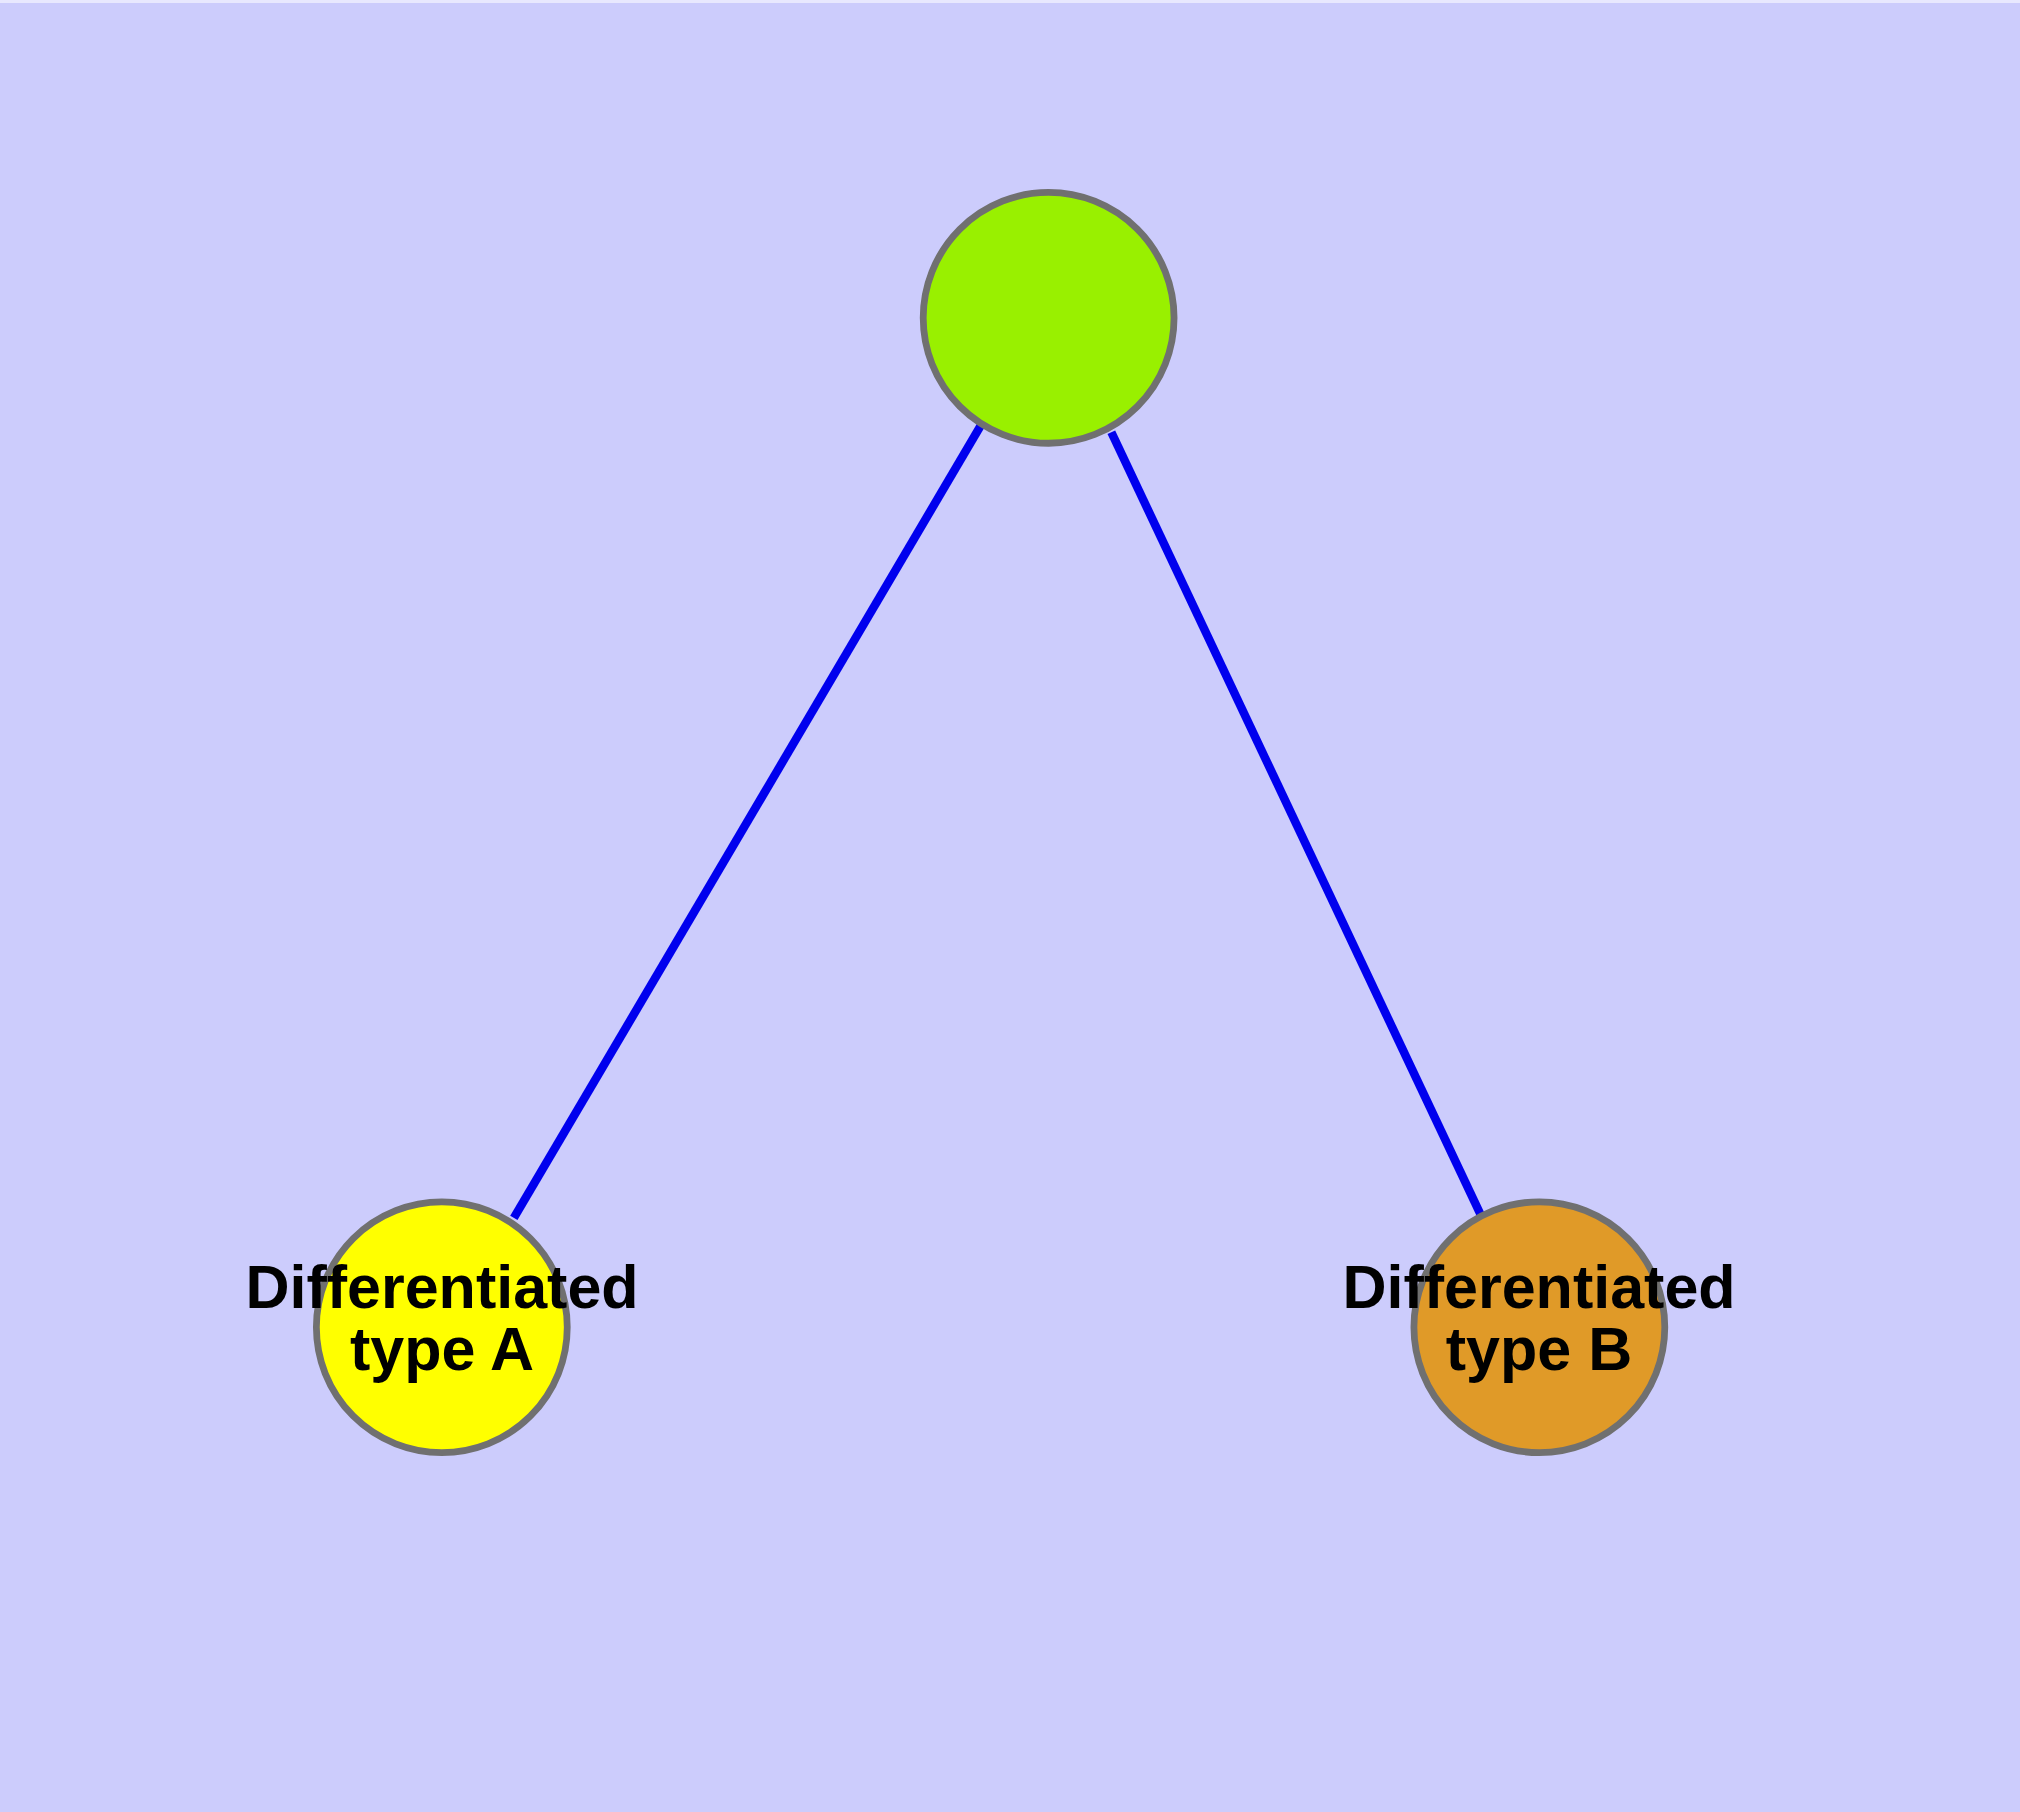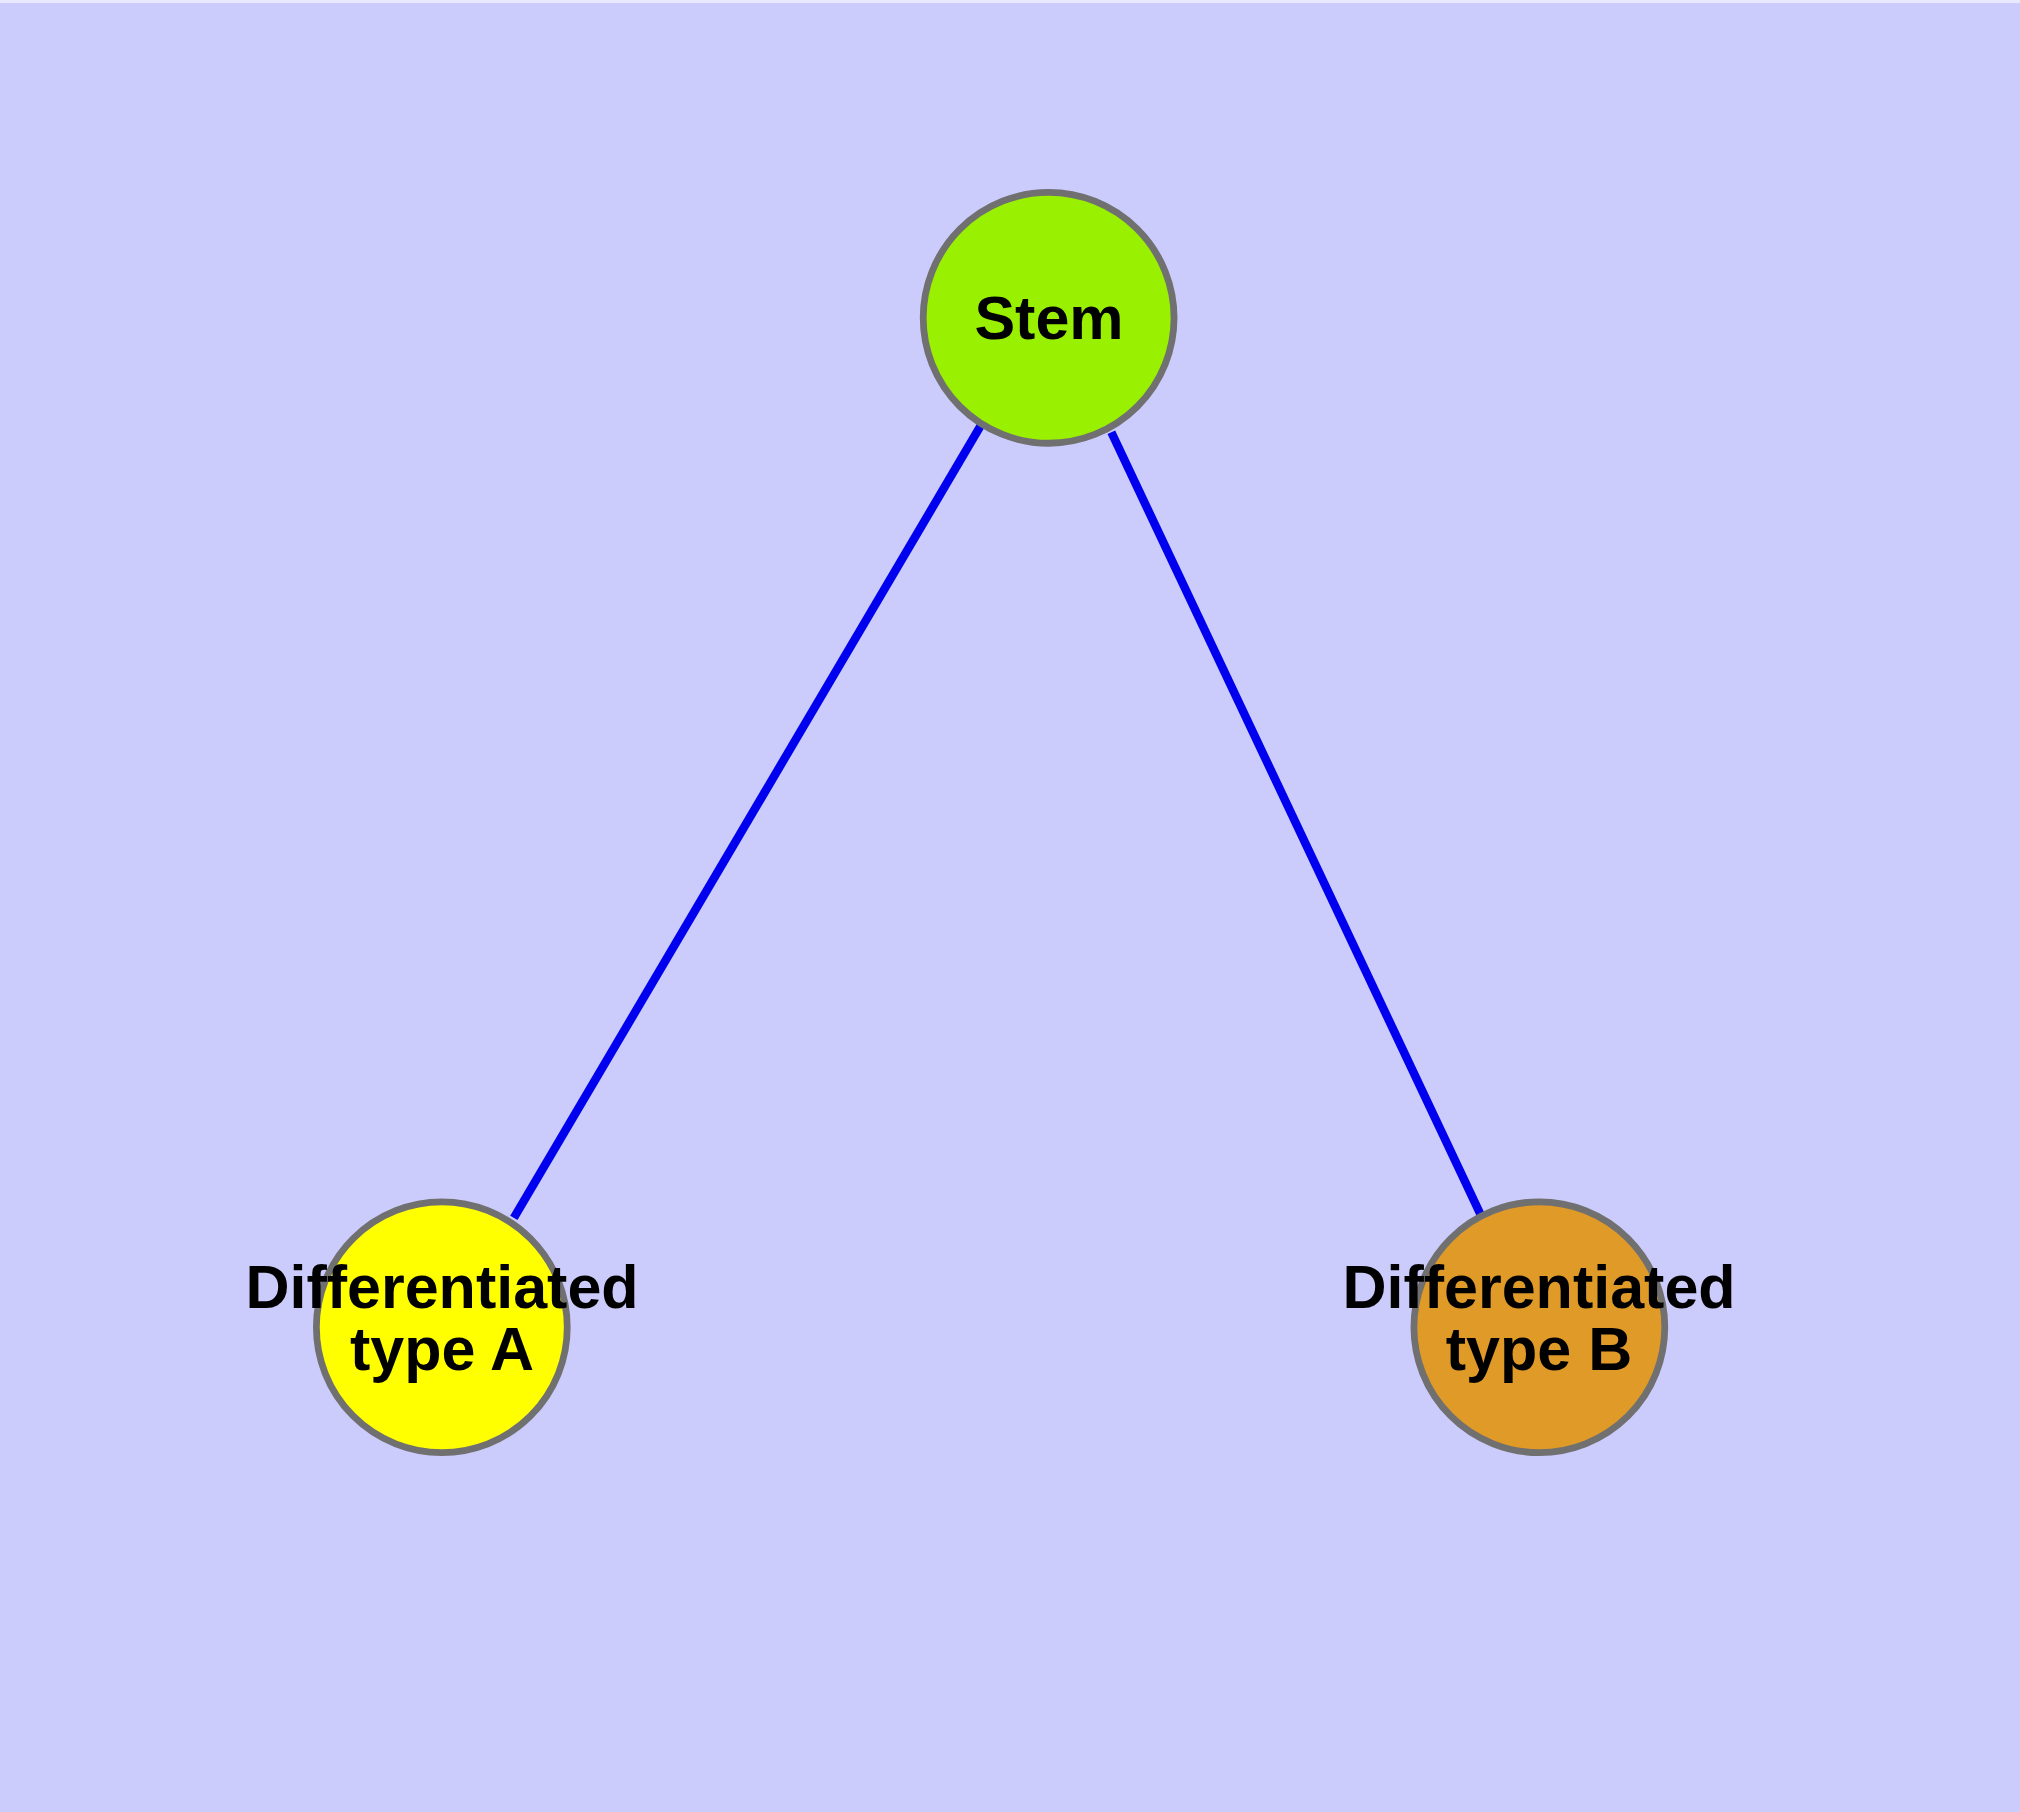--- a/index.html
+++ b/index.html
@@ -56,20 +56,19 @@
       <line x1="1311" y1="510" x2="1749" y2="1438" stroke="#0000ee" stroke-width="10" stroke-linecap="butt"></line>
     </g>
 
     <g>
       <circle cx="1237" cy="375" r="148" fill="#99f000" stroke="#707070" stroke-width="8"></circle>
       <circle cx="521" cy="1566" r="148" fill="#ffff00" stroke="#707070" stroke-width="8"></circle>
       <circle cx="1816" cy="1566" r="148" fill="#e09a28" stroke="#707070" stroke-width="8"></circle>
     </g>
   </svg>
 
-  <div class="node-label" style="font-size: 61px; color: rgb(0, 0, 0); width: 848px; left: 625px; top: 287px;">Stem</div>
   <div class="node-label" style="font-size: 61px; color: rgb(0, 0, 0); width: 848px; left: 18px; top: 1256px;">Differentiated
 type A</div>
   <div class="node-label" style="font-size: 61px; color: rgb(0, 0, 0); width: 848px; left: 1115px; top: 1256px;">Differentiated
 type B</div>
 
 </div>
 
 
 </body></html>

